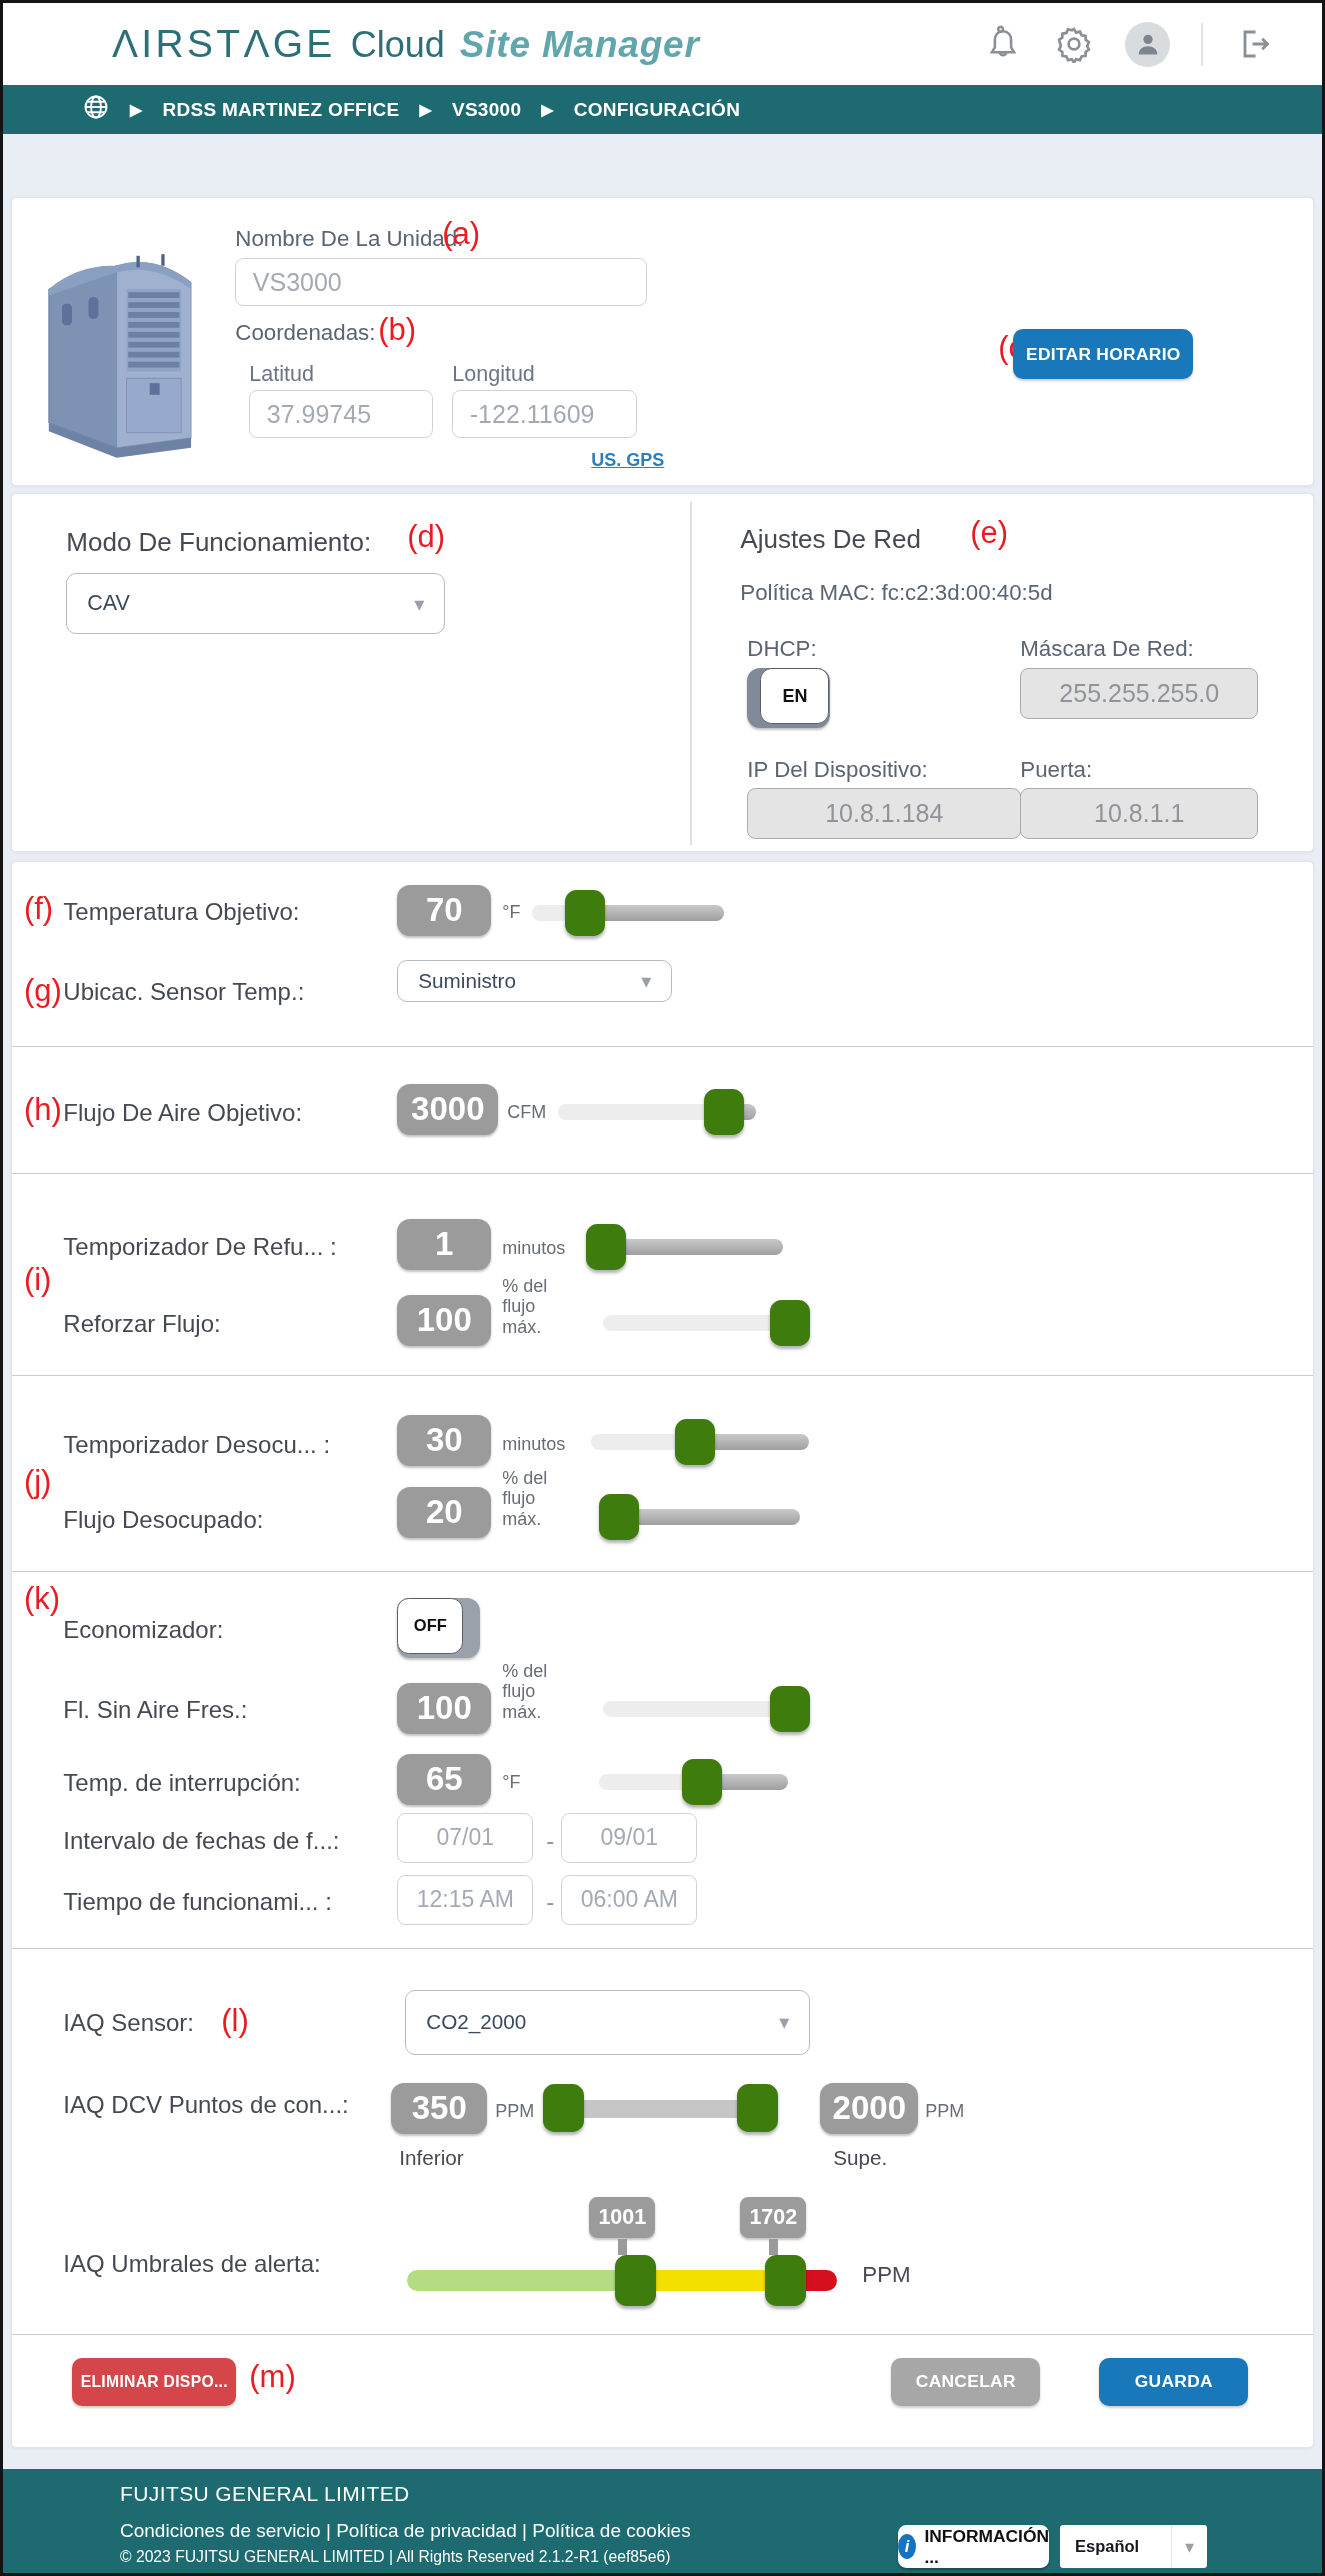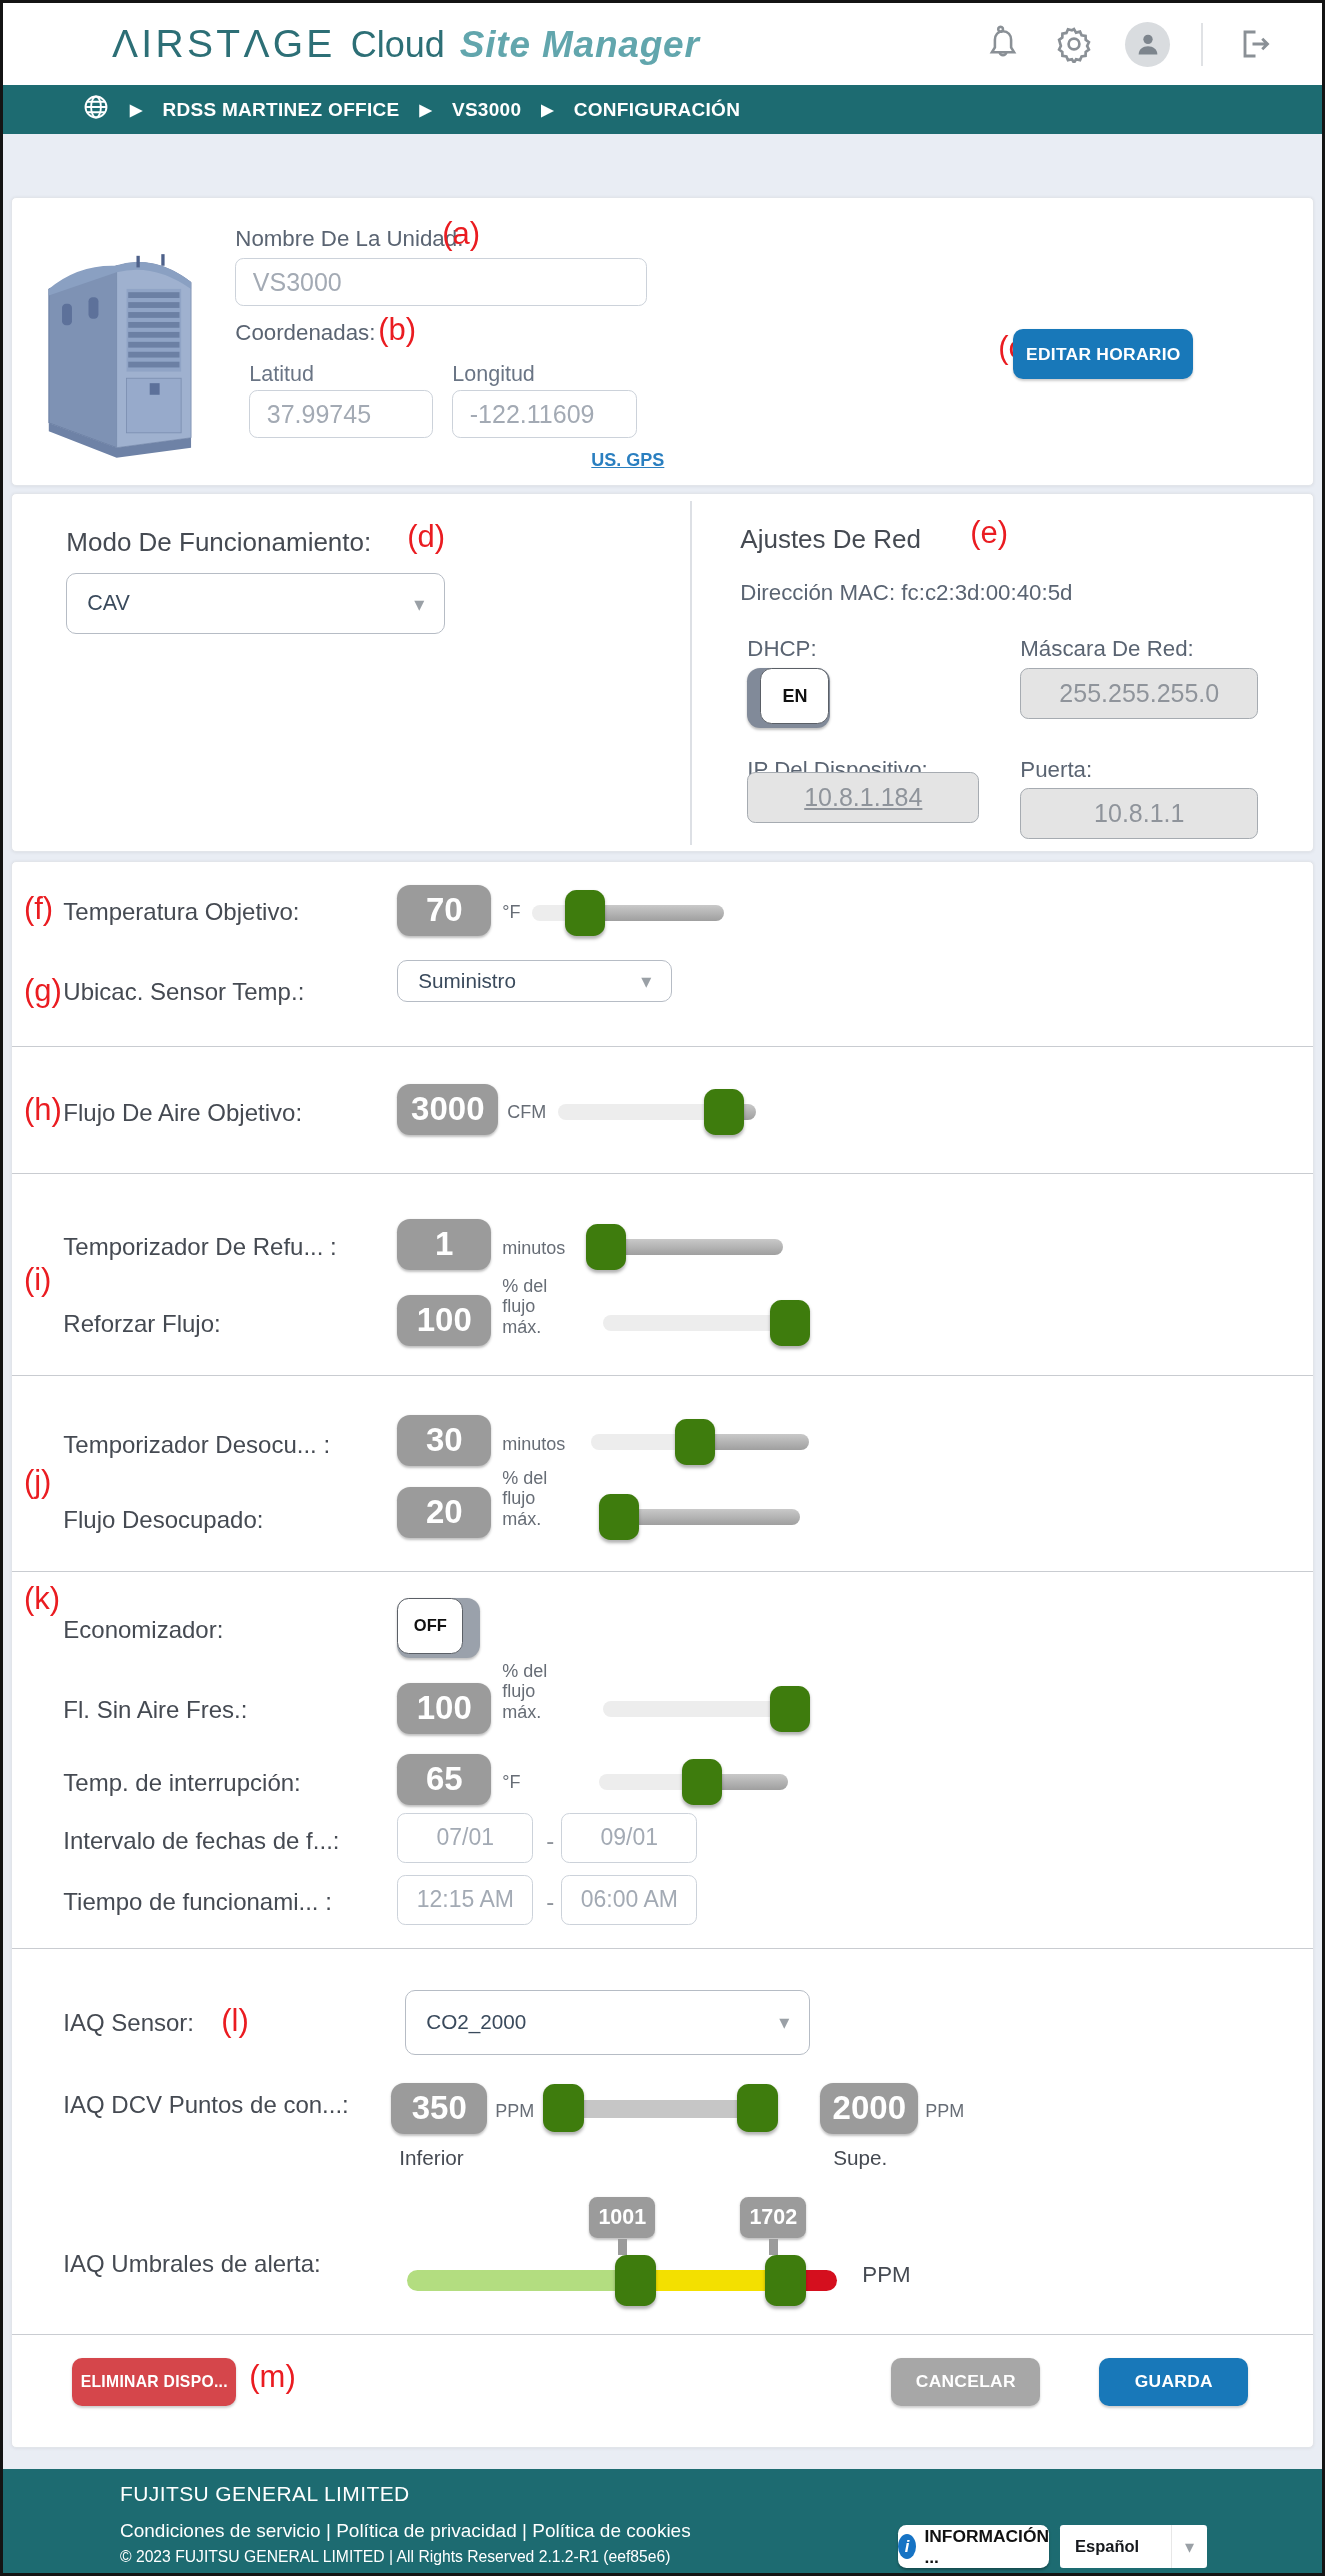--- a/index.html
+++ b/index.html
@@ -188,33 +188,33 @@
 
       <span class="stitle" style="left:54px;top:33px;">Modo De Funcionamiento:</span>
       <span class="ann" style="left:395px;top:26.5px;">(d)</span>
       <div class="sel" style="left:54px;top:79px;width:379px;height:61px;">
         <span>CAV</span>
         <span class="chev">▾</span>
       </div>
 
       <span class="stitle" style="left:728px;top:30px;">Ajustes De Red</span>
       <span class="ann" style="left:958px;top:23px;">(e)</span>
-      <span class="slabel" style="left:728px;top:86px;">Dirección MAC: fc:c2:3d:00:40:5d</span>
+      <span class="slabel" style="left:728px;top:86px;">Política MAC: fc:c2:3d:00:40:5d</span>
 
       <span class="slabel" style="left:735px;top:142px;">DHCP:</span>
       <span class="slabel" style="left:1008px;top:142px;">Máscara De Red:</span>
 
       <div class="toggle tg-en" style="left:735px;top:174px;">
         <div class="knob" style="left:13.2px;width:69px;font-size:18px;">EN</div>
       </div>
       <div class="dis" style="left:1008px;top:174px;width:238px;height:51px;">255.255.255.0</div>
 
       <span class="slabel" style="left:735px;top:263px;">IP Del Dispositivo:</span>
       <span class="slabel" style="left:1008px;top:263px;">Puerta:</span>
-      <div class="dis" style="left:735px;top:278px;width:232px;height:51px;text-decoration:underline;">10.8.1.184</div>
+      <div class="dis" style="left:735px;top:294px;width:274px;height:51px;">10.8.1.184</div>
       <div class="dis" style="left:1008px;top:294px;width:238px;height:51px;">10.8.1.1</div>
     </div>
 
     <div class="card cardC">
       <div class="cdiv" style="top:184px;"></div>
       <div class="cdiv" style="top:311px;"></div>
       <div class="cdiv" style="top:513px;"></div>
       <div class="cdiv" style="top:709px;"></div>
       <div class="cdiv" style="top:1086px;"></div>
       <div class="cdiv" style="top:1472px;"></div>

